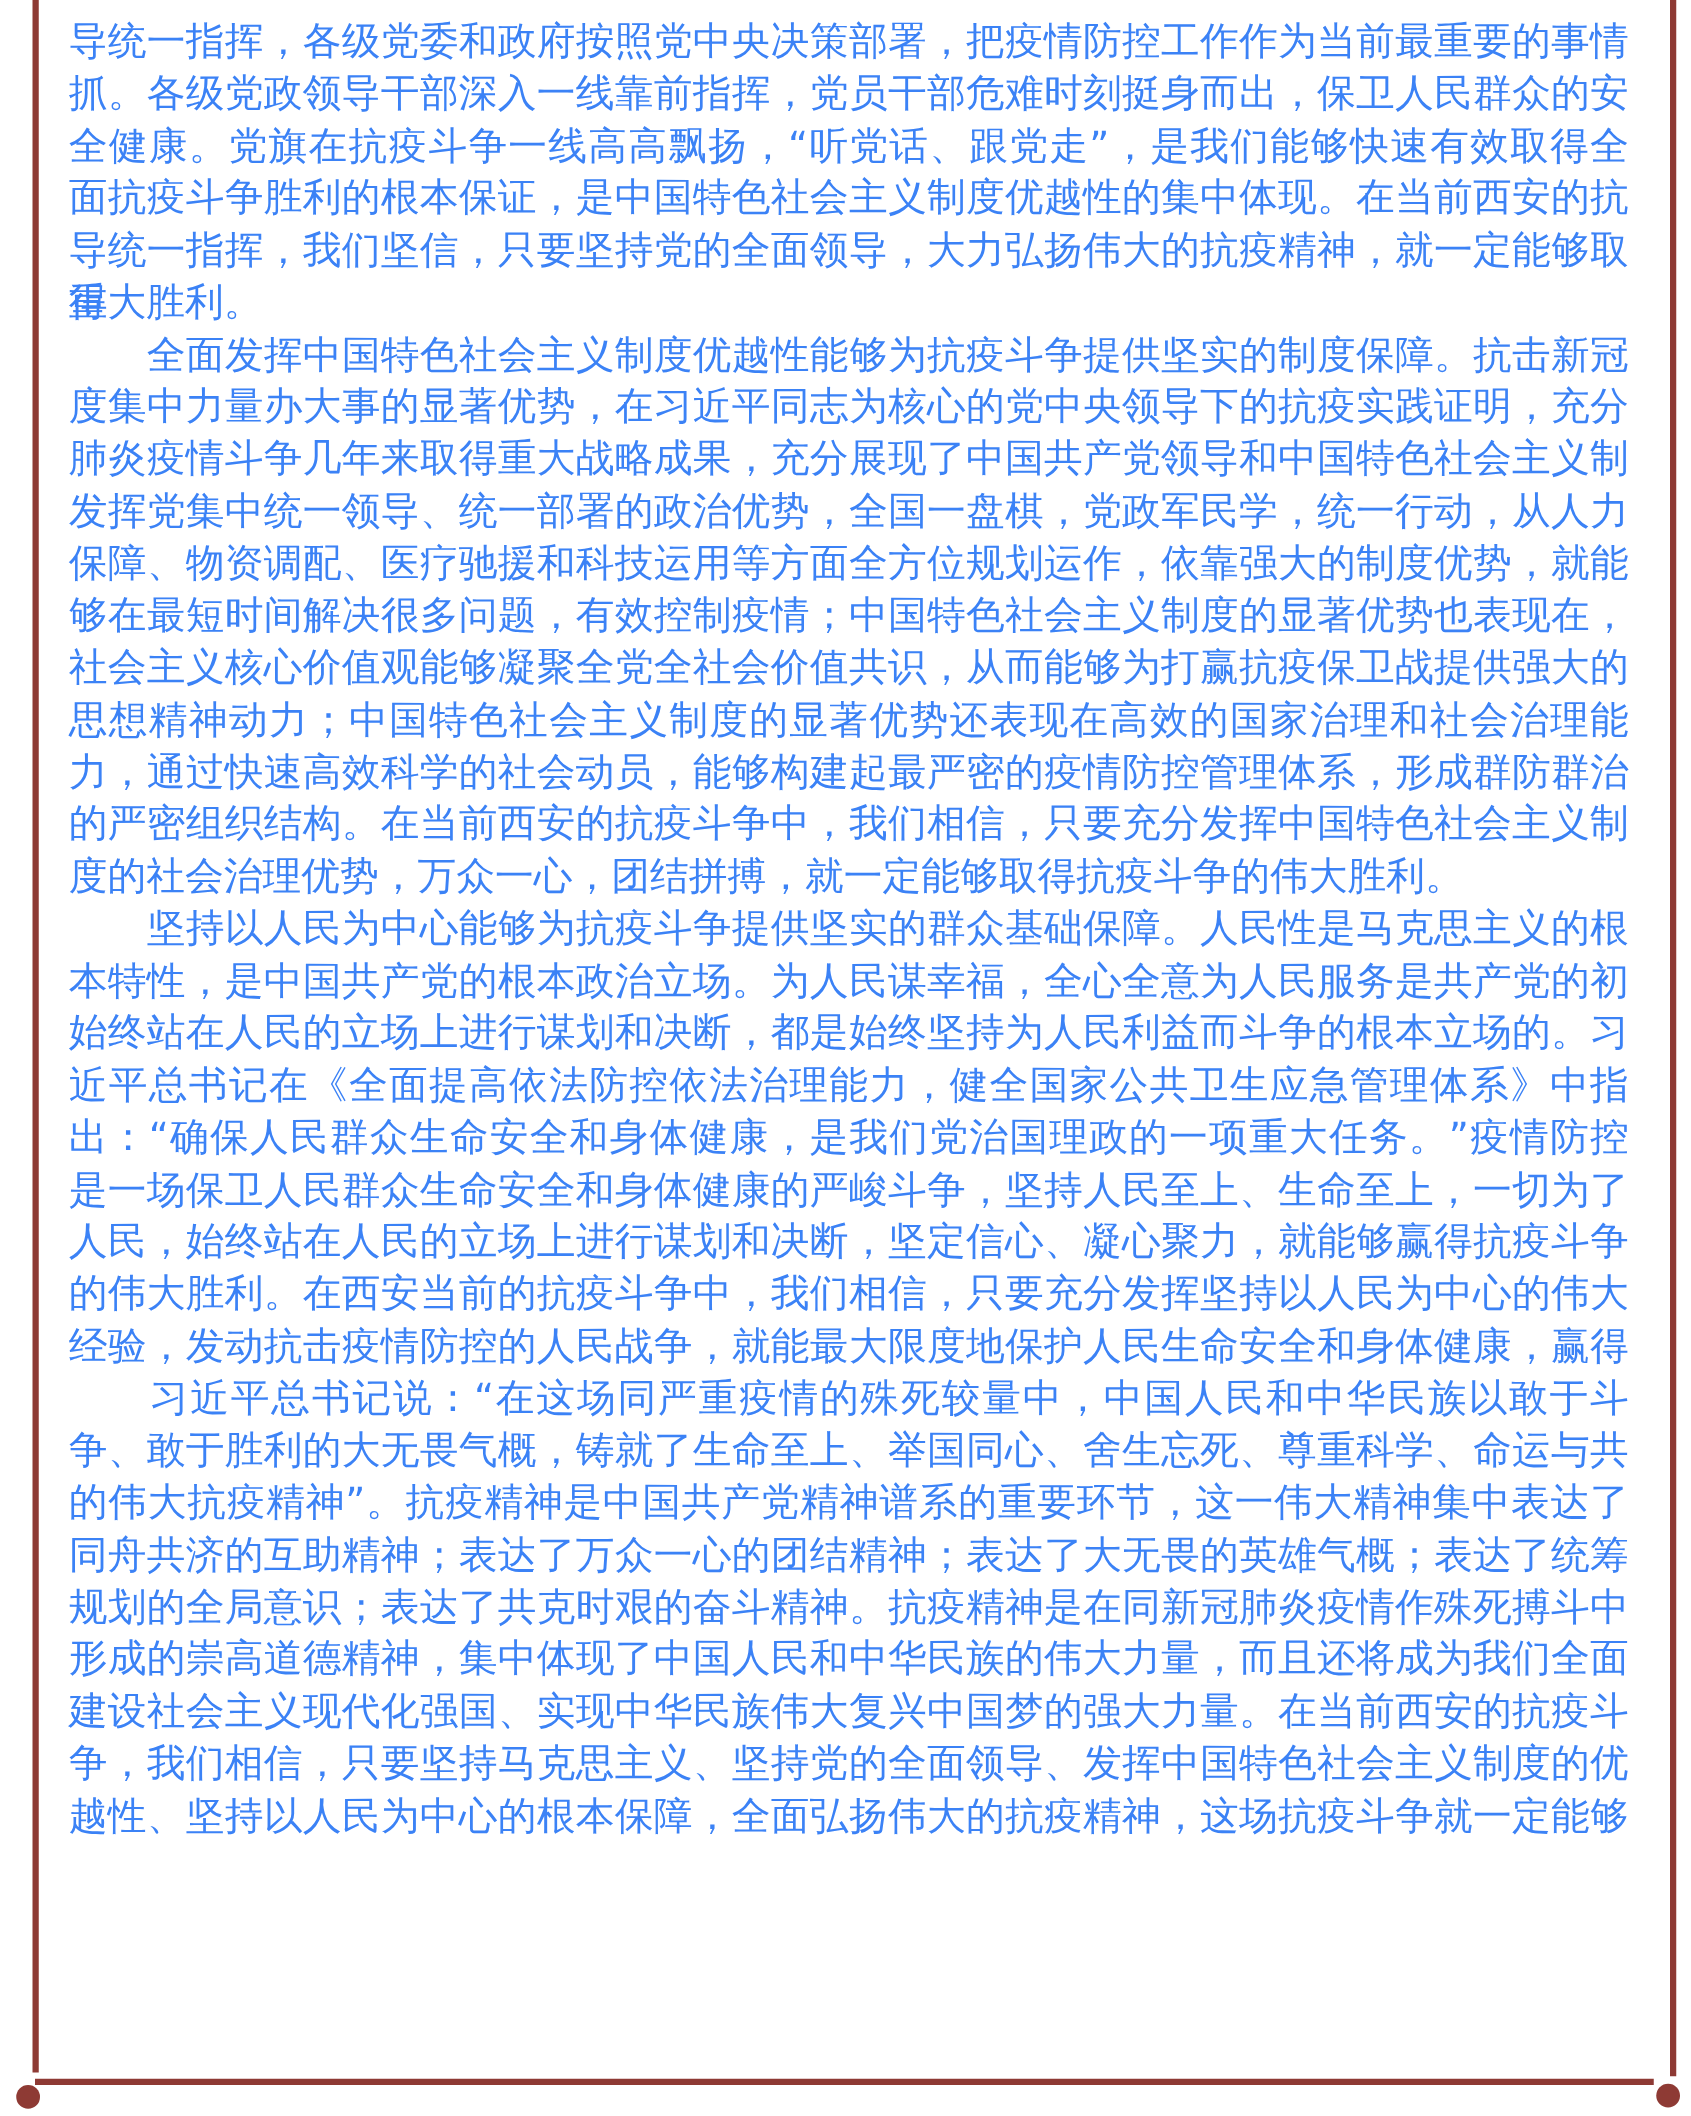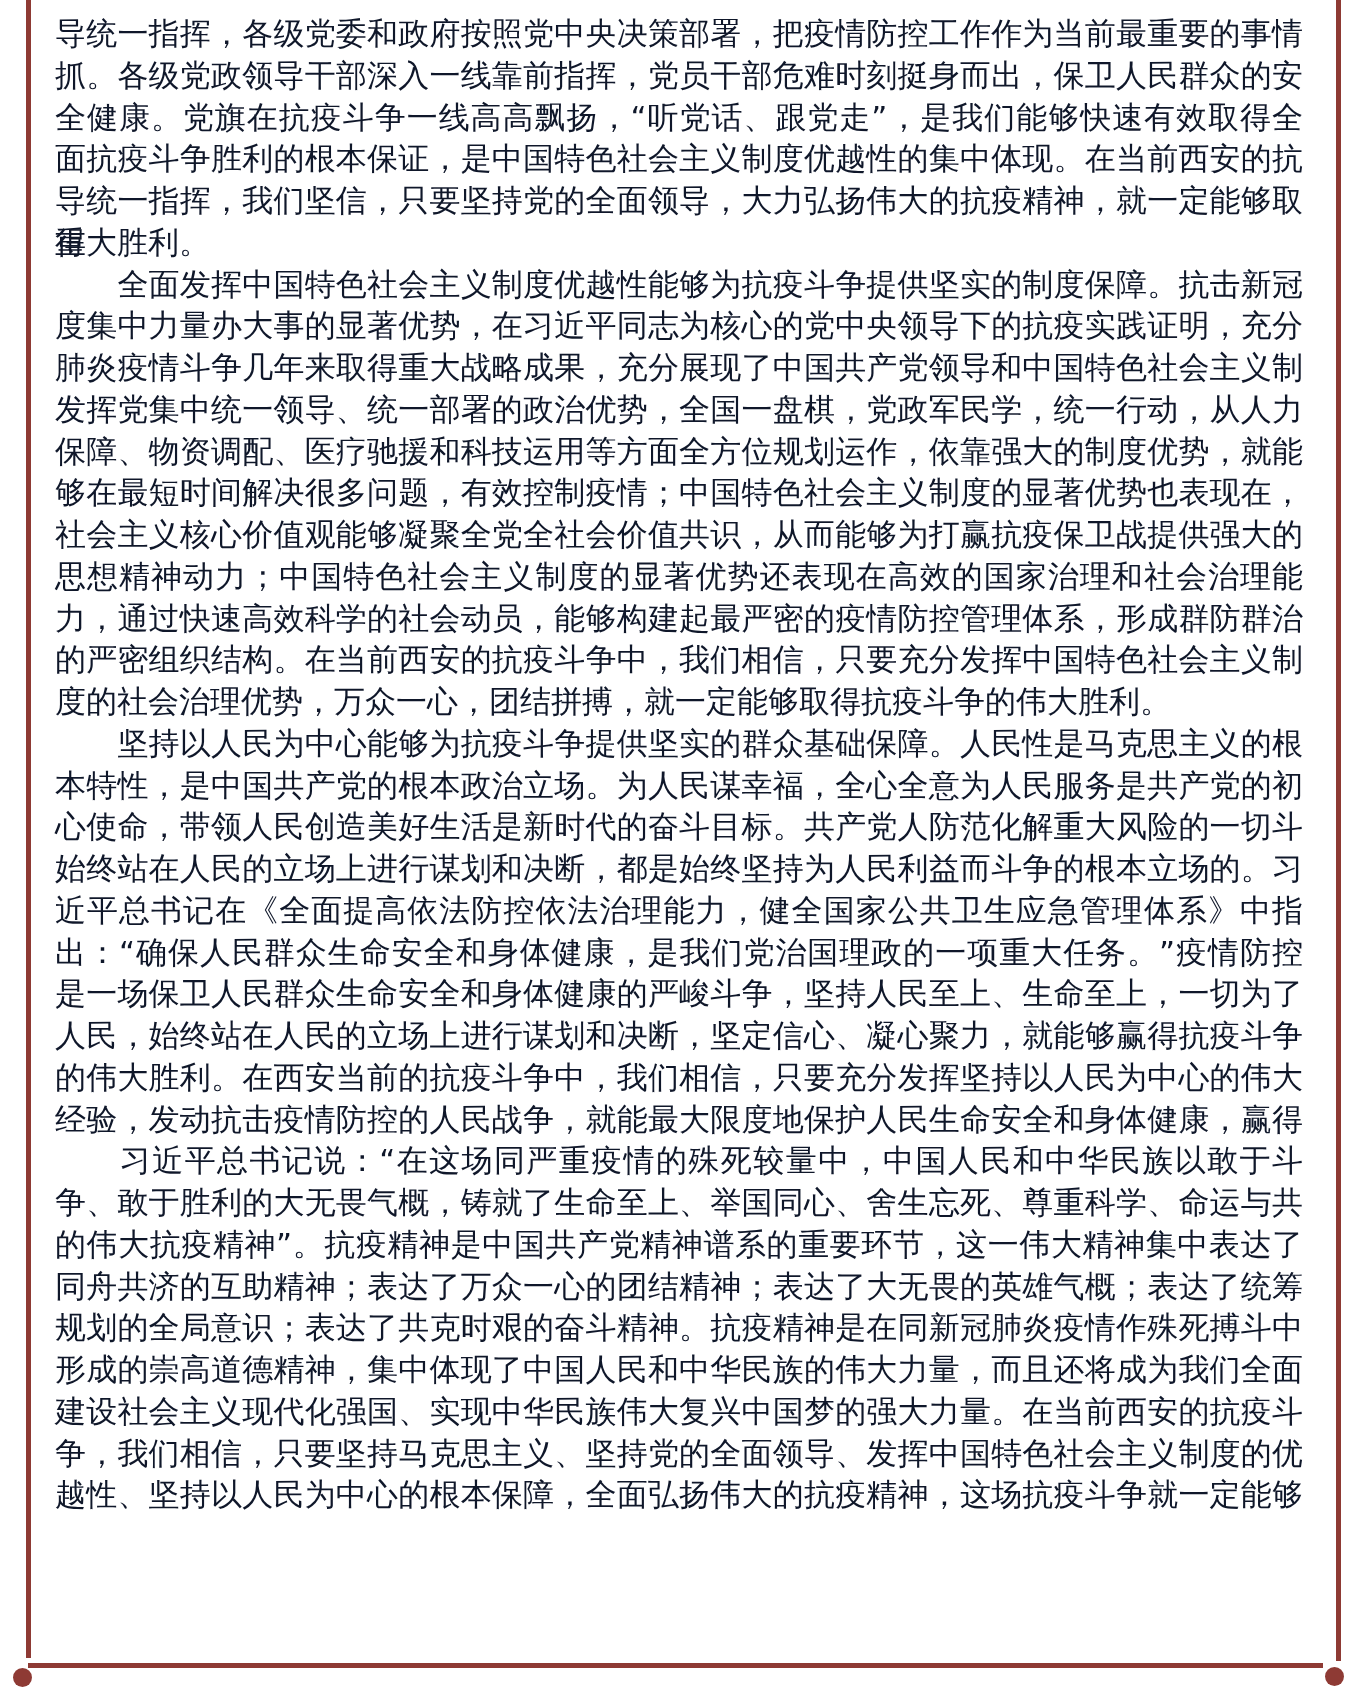--- a/index.html
+++ b/index.html
@@ -60,41 +60,40 @@
 </style>
 </head>
 <body style="background: rgb(255, 255, 255);">
 
 <div class="vline left" style="background: rgb(142, 58, 52);"></div>
 <div class="vline right" style="background: rgb(142, 58, 52);"></div>
 <div class="hline" style="background: rgb(142, 58, 52);"></div>
 <div class="corner-dot left" style="background: rgb(142, 58, 52);"></div>
 <div class="corner-dot right" style="background: rgb(142, 58, 52);"></div>
 
-<div class="article" style="color: #0f172a;">
+<div class="article" style="color: #3b82f6;">
     <div class="line">导统一指挥，各级党委和政府按照党中央决策部署，把疫情防控工作作为当前最重要的事情</div>
     <div class="line">抓。各级党政领导干部深入一线靠前指挥，党员干部危难时刻挺身而出，保卫人民群众的安</div>
     <div class="line">全健康。党旗在抗疫斗争一线高高飘扬，“听党话、跟党走”，是我们能够快速有效取得全</div>
     <div class="line">面抗疫斗争胜利的根本保证，是中国特色社会主义制度优越性的集中体现。在当前西安的抗</div>
     <div class="line">导统一指挥，我们坚信，只要坚持党的全面领导，大力弘扬伟大的抗疫精神，就一定能够取得</div>
     <div class="line para-end">重大胜利。</div>
     <div class="line">　　全面发挥中国特色社会主义制度优越性能够为抗疫斗争提供坚实的制度保障。抗击新冠</div>
     <div class="line">度集中力量办大事的显著优势，在习近平同志为核心的党中央领导下的抗疫实践证明，充分</div>
     <div class="line">肺炎疫情斗争几年来取得重大战略成果，充分展现了中国共产党领导和中国特色社会主义制</div>
     <div class="line">发挥党集中统一领导、统一部署的政治优势，全国一盘棋，党政军民学，统一行动，从人力</div>
     <div class="line">保障、物资调配、医疗驰援和科技运用等方面全方位规划运作，依靠强大的制度优势，就能</div>
     <div class="line">够在最短时间解决很多问题，有效控制疫情；中国特色社会主义制度的显著优势也表现在，</div>
     <div class="line">社会主义核心价值观能够凝聚全党全社会价值共识，从而能够为打赢抗疫保卫战提供强大的</div>
     <div class="line">思想精神动力；中国特色社会主义制度的显著优势还表现在高效的国家治理和社会治理能</div>
     <div class="line">力，通过快速高效科学的社会动员，能够构建起最严密的疫情防控管理体系，形成群防群治</div>
     <div class="line">的严密组织结构。在当前西安的抗疫斗争中，我们相信，只要充分发挥中国特色社会主义制</div>
     <div class="line para-end">度的社会治理优势，万众一心，团结拼搏，就一定能够取得抗疫斗争的伟大胜利。</div>
     <div class="line">　　坚持以人民为中心能够为抗疫斗争提供坚实的群众基础保障。人民性是马克思主义的根</div>
     <div class="line">本特性，是中国共产党的根本政治立场。为人民谋幸福，全心全意为人民服务是共产党的初</div>
-    <div class="line">心使命，带领人民创造美好生活是新时代的奋斗目标。共产党人防范化解重大风险的一切斗</div>
     <div class="line">始终站在人民的立场上进行谋划和决断，都是始终坚持为人民利益而斗争的根本立场的。习</div>
     <div class="line">近平总书记在《全面提高依法防控依法治理能力，健全国家公共卫生应急管理体系》中指</div>
     <div class="line">出：“确保人民群众生命安全和身体健康，是我们党治国理政的一项重大任务。”疫情防控</div>
     <div class="line">是一场保卫人民群众生命安全和身体健康的严峻斗争，坚持人民至上、生命至上，一切为了</div>
     <div class="line">人民，始终站在人民的立场上进行谋划和决断，坚定信心、凝心聚力，就能够赢得抗疫斗争</div>
     <div class="line">的伟大胜利。在西安当前的抗疫斗争中，我们相信，只要充分发挥坚持以人民为中心的伟大</div>
     <div class="line">经验，发动抗击疫情防控的人民战争，就能最大限度地保护人民生命安全和身体健康，赢得</div>
     <div class="line">　　习近平总书记说：“在这场同严重疫情的殊死较量中，中国人民和中华民族以敢于斗</div>
     <div class="line">争、敢于胜利的大无畏气概，铸就了生命至上、举国同心、舍生忘死、尊重科学、命运与共</div>
     <div class="line">的伟大抗疫精神”。抗疫精神是中国共产党精神谱系的重要环节，这一伟大精神集中表达了</div>

